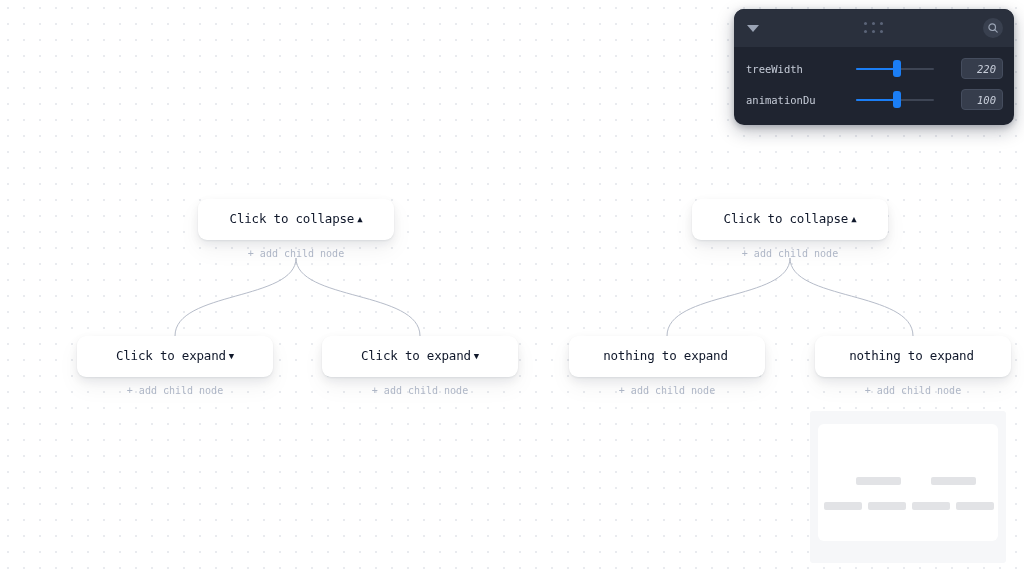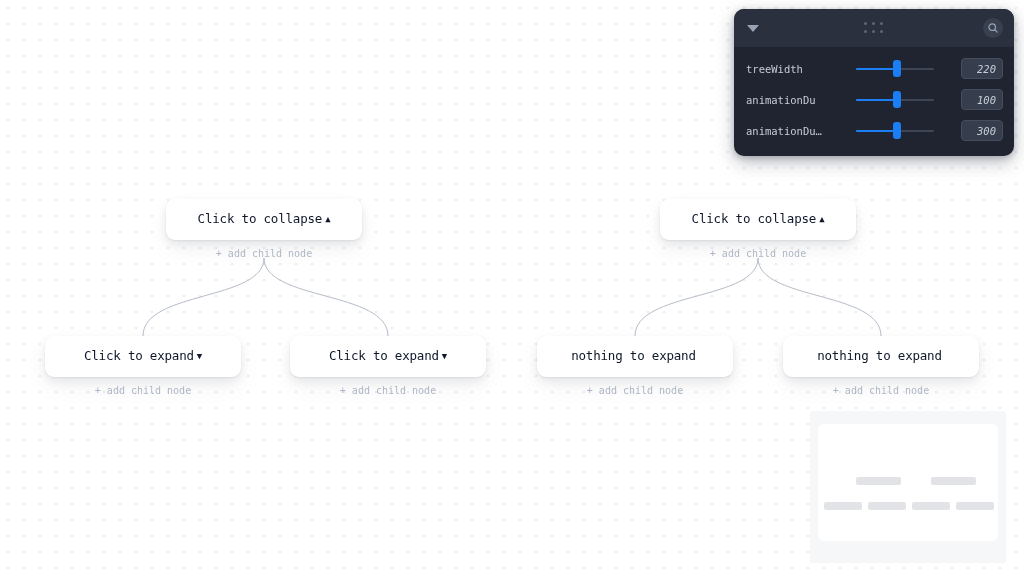--- a/index.html
+++ b/index.html
@@ -16,20 +16,21 @@
     background-image: radial-gradient(circle, #e9ebef 1px, transparent 1.1px);
     background-size: 16px 16px;
     background-position: 0px 0px;
     font-family: "DejaVu Sans Mono", "Liberation Mono", monospace;
   }
 
   
   #canvas {
     position: absolute;
     inset: 0;
+    margin-left: 32px;
   }
 
   #edges {
     position: absolute;
     left: 0;
     top: 0;
     width: 1024px;
     height: 576px;
     pointer-events: none;
   }
@@ -336,29 +337,20 @@
     <div class="ctl-row">
       <span class="ctl-label">animationDu</span>
       <span class="ctl-slider">
         <span class="track"></span>
         <span class="track-fill" style="width:52%"></span>
         <span class="thumb" style="left:52%"></span>
       </span>
       <span class="ctl-value">100</span>
     </div>
 
-    <div class="ctl-row">
-      <span class="ctl-label">animationDu…</span>
-      <span class="ctl-slider">
-        <span class="track"></span>
-        <span class="track-fill" style="width:52%"></span>
-        <span class="thumb" style="left:52%"></span>
-      </span>
-      <span class="ctl-value">300</span>
-    </div>
 
   </div>
 </div>
 
 <div id="minimap">
   <div id="minimap-view">
       <div class="mini-node" style="left: 38px; top: 53px; width: 45px; background: rgb(226, 227, 230);"></div>
       <div class="mini-node" style="left: 113px; top: 53px; width: 45px; background: rgb(226, 227, 230);"></div>
       <div class="mini-node" style="left: 6px; top: 78px; width: 38px; background: rgb(226, 227, 230);"></div>
       <div class="mini-node" style="left: 50px; top: 78px; width: 38px; background: rgb(226, 227, 230);"></div>

